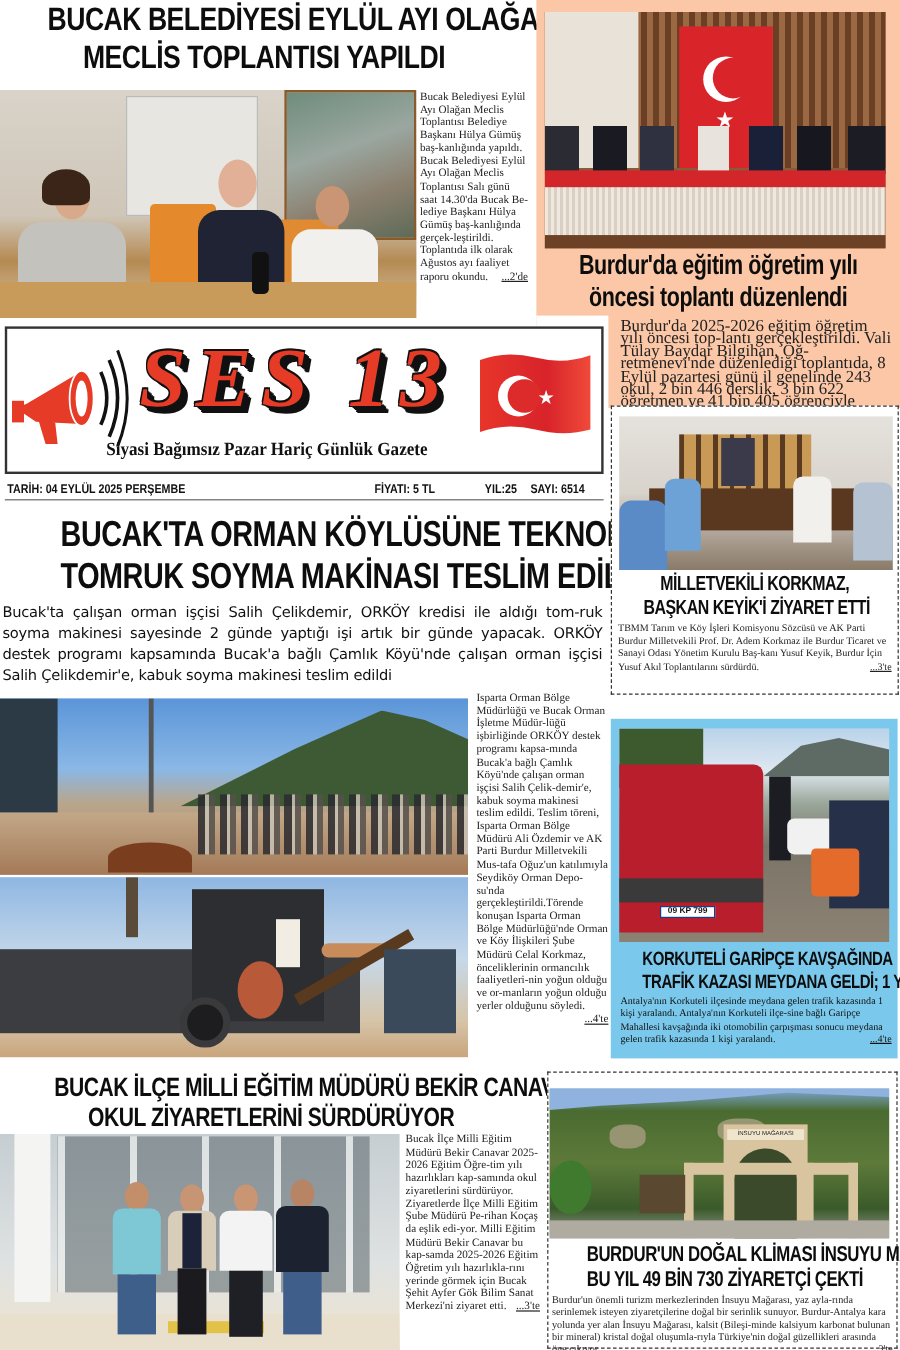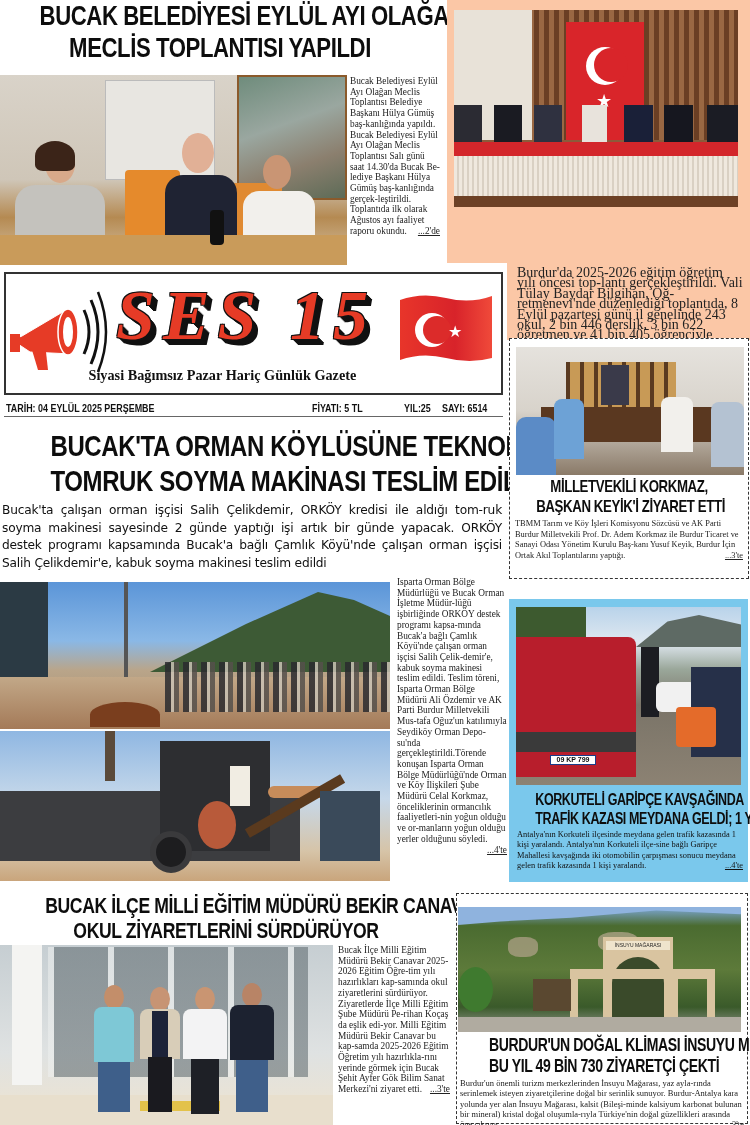--- a/index.html
+++ b/index.html
@@ -125,41 +125,45 @@
       <div style="position:absolute;left:20px;top:25px;width:38px;height:38px;border-radius:50%;background:#fff;"></div>
       <div style="position:absolute;left:28px;top:26px;width:34px;height:34px;border-radius:50%;background:#d9252a;"></div>
       <div style="position:absolute;left:30px;top:70px;color:#fff;font-size:18px;line-height:18px;">★</div>
     </div>
 
     <div style="position:absolute;left:0;top:95px;width:284px;height:40px;background:linear-gradient(90deg,#2b2b33 0 10%,transparent 10% 14%,#1a1b22 14% 24%,transparent 24% 28%,#2f3140 28% 38%,transparent 38% 45%,#e8e3dc 45% 54%,transparent 54% 60%,#1a2038 60% 70%,transparent 70% 74%,#16171f 74% 84%,transparent 84% 89%,#1b1c24 89% 100%);"></div>
 
     <div style="position:absolute;left:0;top:132px;width:284px;height:14px;background:#d3262b;"></div>
     <div style="position:absolute;left:0;top:146px;width:284px;height:40px;background:repeating-linear-gradient(90deg,#efe8de 0 3px,#d9d0c3 3px 5px);"></div>
     <div style="position:absolute;left:0;top:186px;width:284px;height:11px;background:#6d4126;"></div>
+  </div>
+  <div id="s2-head" class="abs headline" style="left:0;top:207px;width:303px;">
+    <span class="line">Burdur'da eğitim öğretim yılı</span>
+    <span class="line">öncesi toplantı düzenlendi</span>
   </div>
 </div>
 <div class="abs" style="left:447px;top:263px;width:60px;height:77px;background:#fff;"></div>
 <div class="abs body-serif" style="left:517px;top:268px;width:226px;font-size:14px;line-height:10.4px;">
   <span>Burdur'da 2025-2026 eğitim öğretim yılı öncesi top-lantı gerçekleştirildi. Vali Tülay Baydar Bilgihan, Öğ-retmenevi'nde düzenlediği toplantıda, 8 Eylül pazartesi günü il genelinde 243 okul, 2 bin 446 derslik, 3 bin 622 öğretmen ve 41 bin 405 öğrenciyle eğitim öğretime baş-lanacağını söyledi.</span>
   <span class="more">...2'de</span>
 </div>
 
 <div id="masthead" class="abs">
 
   <svg style="position:absolute;left:2px;top:8px;" width="104" height="92" viewBox="0 0 104 92">
     <path d="M4 58 L14 54 L58 28 L64 72 L22 70 Z" fill="#e63b26" stroke="#fff" stroke-width="1"></path>
     <ellipse cx="60" cy="50" rx="10" ry="23" fill="#e63b26" stroke="#fff" stroke-width="1.5"></ellipse>
     <ellipse cx="60" cy="50" rx="5" ry="15" fill="#fff"></ellipse>
     <path d="M24 68 L30 88 L40 88 L38 70 Z" fill="#e63b26"></path>
     <rect x="2" y="52" width="10" height="18" fill="#e63b26"></rect>
     <path d="M76 28 Q86 50 76 72" fill="none" stroke="#111" stroke-width="3"></path>
     <path d="M83 18 Q97 50 83 82" fill="none" stroke="#111" stroke-width="3"></path>
     <path d="M90 10 Q106 50 90 90" fill="none" stroke="#111" stroke-width="2.5"></path>
   </svg>
-  <div id="ses-title">SES 15</div>
+  <div id="ses-title">SES 13</div>
 
   <svg style="position:absolute;left:392px;top:18px;" width="96" height="72" viewBox="0 0 96 72">
     <defs>
       <linearGradient id="fg" x1="0" x2="1">
         <stop offset="0" stop-color="#e8352a"></stop>
           <stop offset="0.6" stop-color="#d8232a"></stop>
           <stop offset="1" stop-color="#f04a3a"></stop>
       </linearGradient>
     </defs>
     <path d="M2 8 Q24 0 48 6 T94 4 L94 66 Q72 72 48 66 T2 68 Z" fill="url(#fg)"></path>
@@ -217,21 +221,21 @@
     <div style="position:absolute;left:0;top:70px;width:40px;height:58px;background:#5b8bc6;border-radius:10px 10px 0 0;"></div>
     <div style="position:absolute;left:38px;top:52px;width:30px;height:60px;background:#6da2d6;border-radius:8px 8px 0 0;"></div>
     <div style="position:absolute;left:145px;top:50px;width:32px;height:55px;background:#f2f0ec;border-radius:8px 8px 0 0;"></div>
     <div style="position:absolute;left:195px;top:55px;width:33px;height:65px;background:#b4c2d2;border-radius:8px 8px 0 0;"></div>
   </div>
   <div class="abs headline box-head" style="left:0;top:138px;width:238px;">
     <span class="line">MİLLETVEKİLİ KORKMAZ,</span>
     <span class="line">BAŞKAN KEYİK'İ ZİYARET ETTİ</span>
   </div>
   <div class="abs body-serif" style="left:5px;top:180px;width:228px;font-size:8.4px;line-height:10.6px;">
-    <span>TBMM Tarım ve Köy İşleri Komisyonu Sözcüsü ve AK Parti Burdur Milletvekili Prof. Dr. Adem Korkmaz ile Burdur Ticaret ve Sanayi Odası Yönetim Kurulu Baş-kanı Yusuf Keyik, Burdur İçin Ortak Akıl Toplantılarını yaptığı.</span>
+    <span>TBMM Tarım ve Köy İşleri Komisyonu Sözcüsü ve AK Parti Burdur Milletvekili Prof. Dr. Adem Korkmaz ile Burdur Ticaret ve Sanayi Odası Yönetim Kurulu Baş-kanı Yusuf Keyik, Burdur İçin Yusuf Akıl Toplantılarını sürdürdü.</span>
     <span class="more">...3'te</span>
   </div>
 </div>
 
 <div id="box-kaza" class="abs">
   <div class="photo" style="left:7px;top:8px;width:225px;height:178px;background:linear-gradient(180deg,#b9d3ea 0%,#dfe8f0 20%,#9aa79a 35%,#7a7468 55%,#8c8273 100%);">
     <div style="position:absolute;left:0;top:0;width:70px;height:50px;background:#3d5a2f;"></div>
     <div style="position:absolute;left:120px;top:8px;width:105px;height:32px;background:#5e6a64;clip-path:polygon(0 100%,30% 20%,60% 0,100% 30%,100% 100%);"></div>
     <div style="position:absolute;left:0;top:30px;width:120px;height:140px;background:#b81e2c;border-radius:0 8px 0 0;"></div>
     <div style="position:absolute;left:0;top:125px;width:120px;height:20px;background:#3a3a3a;"></div>

